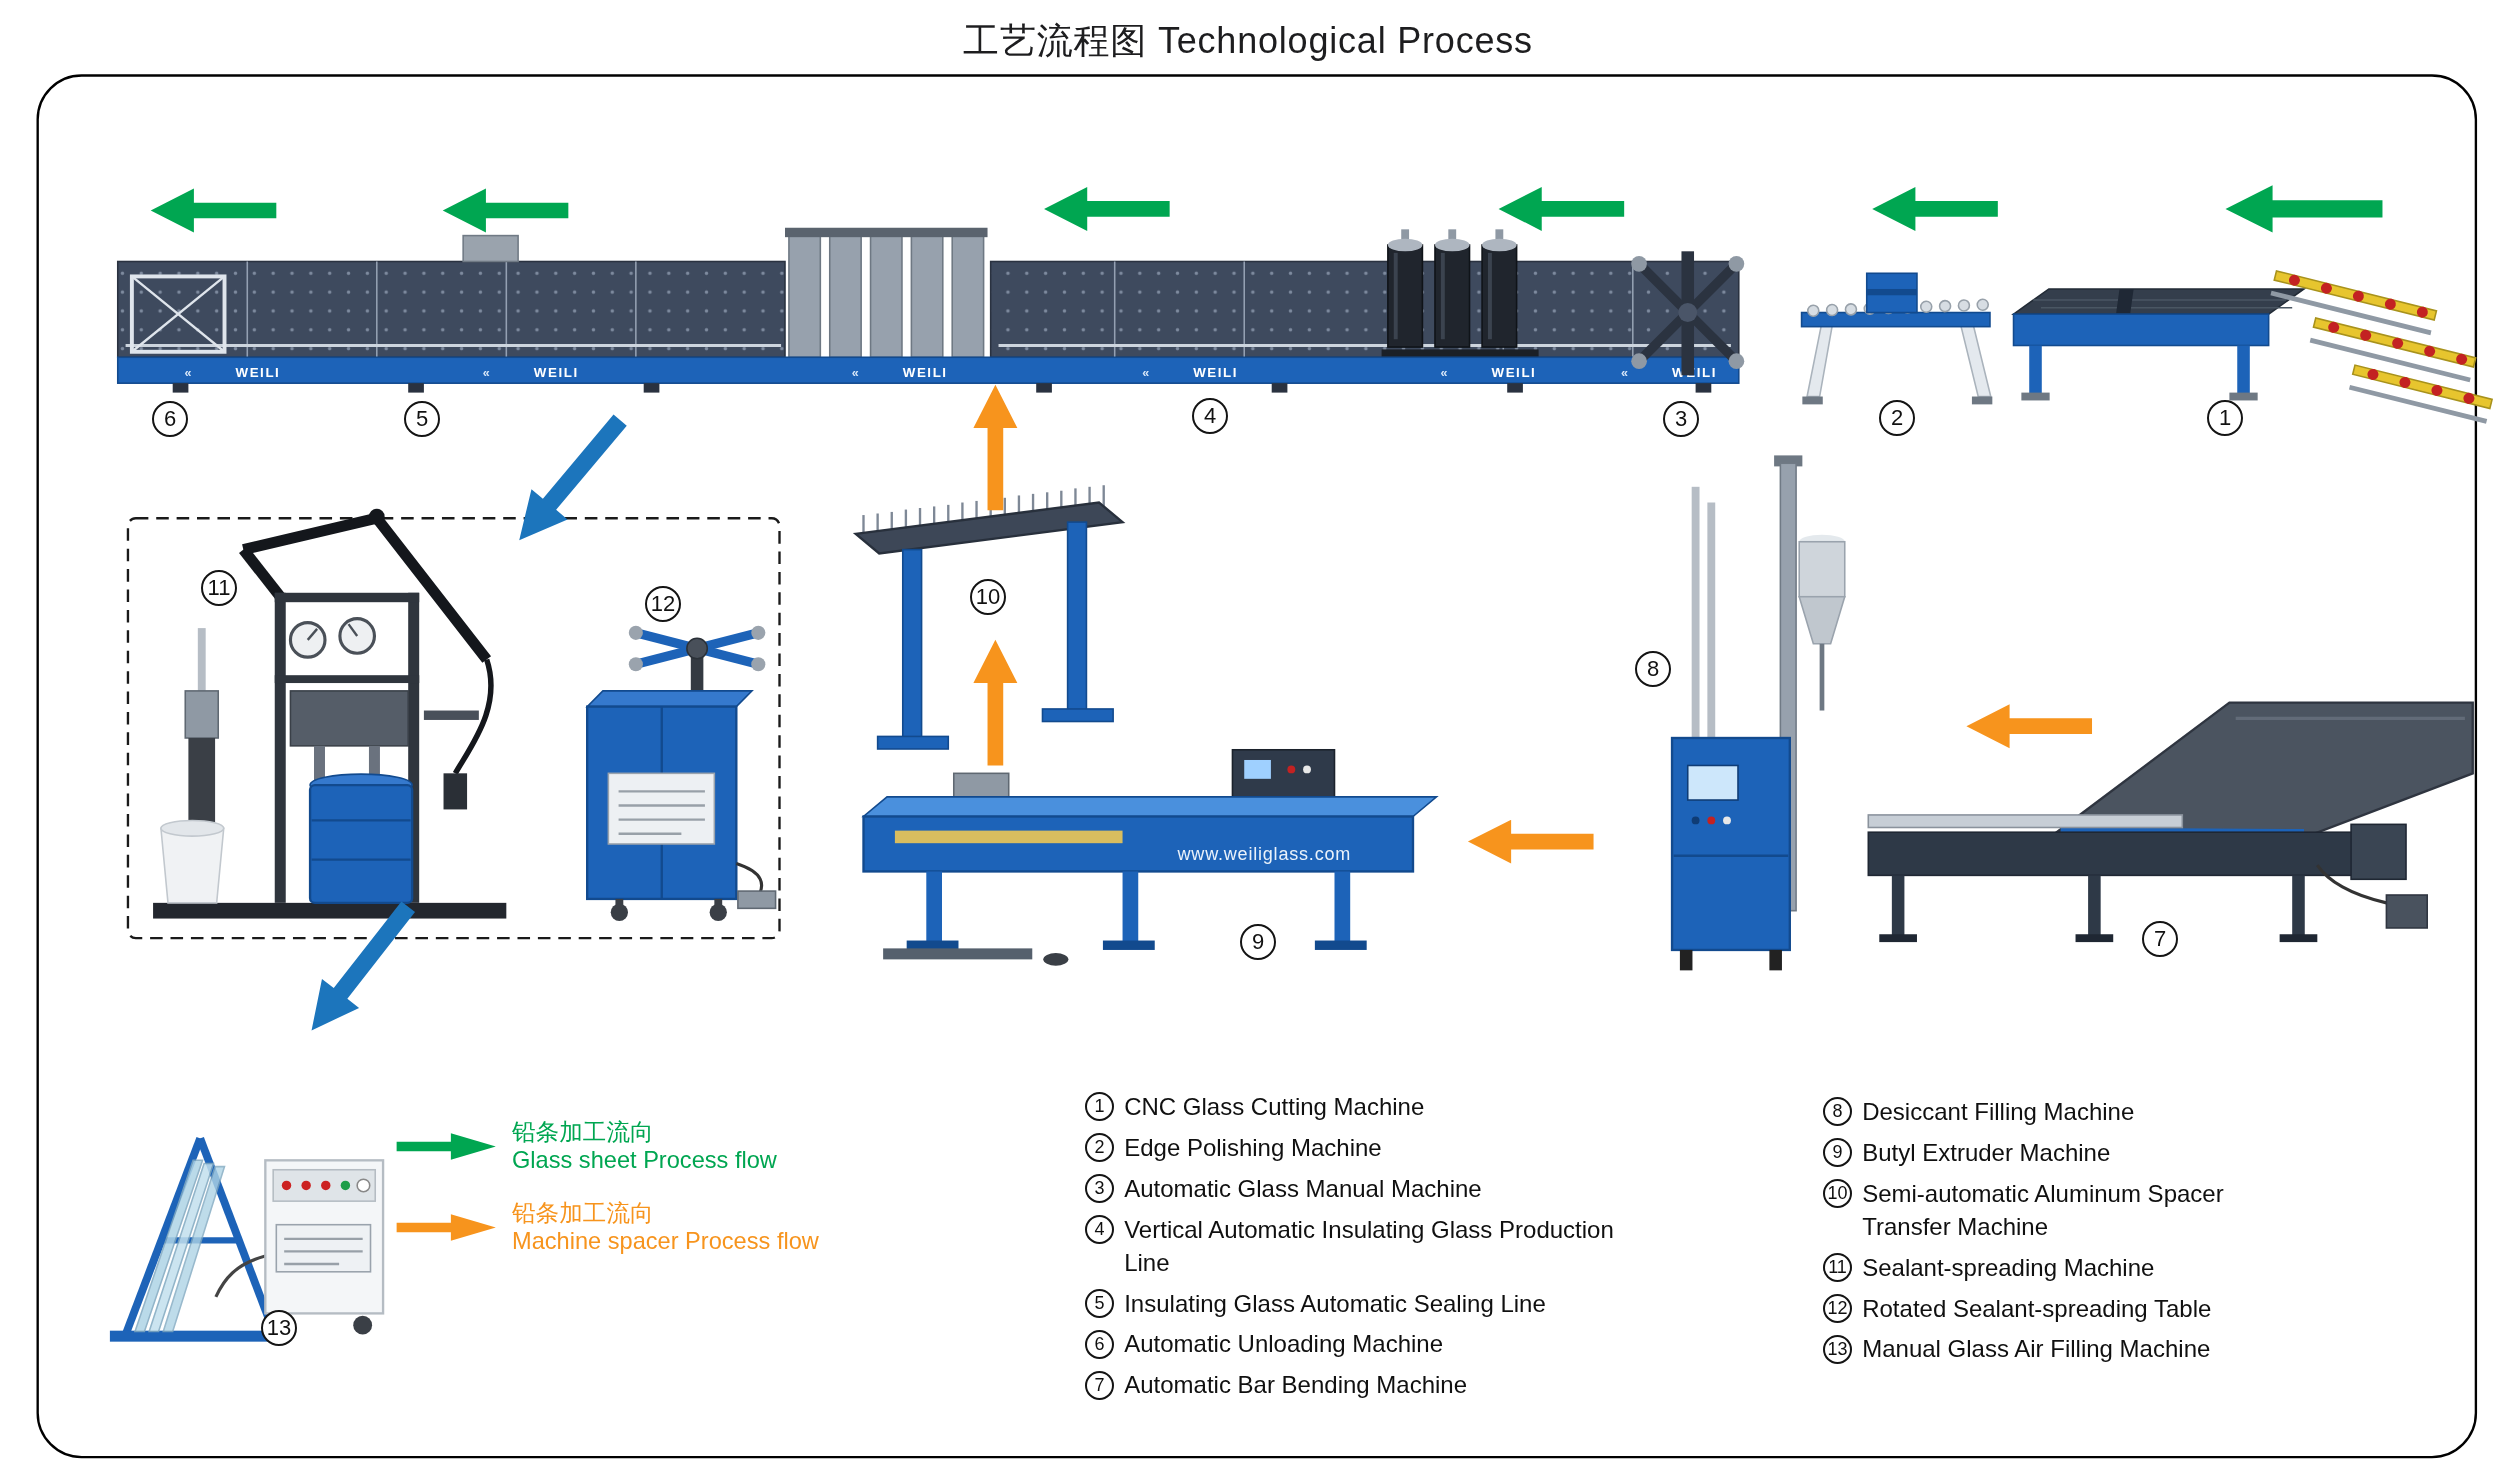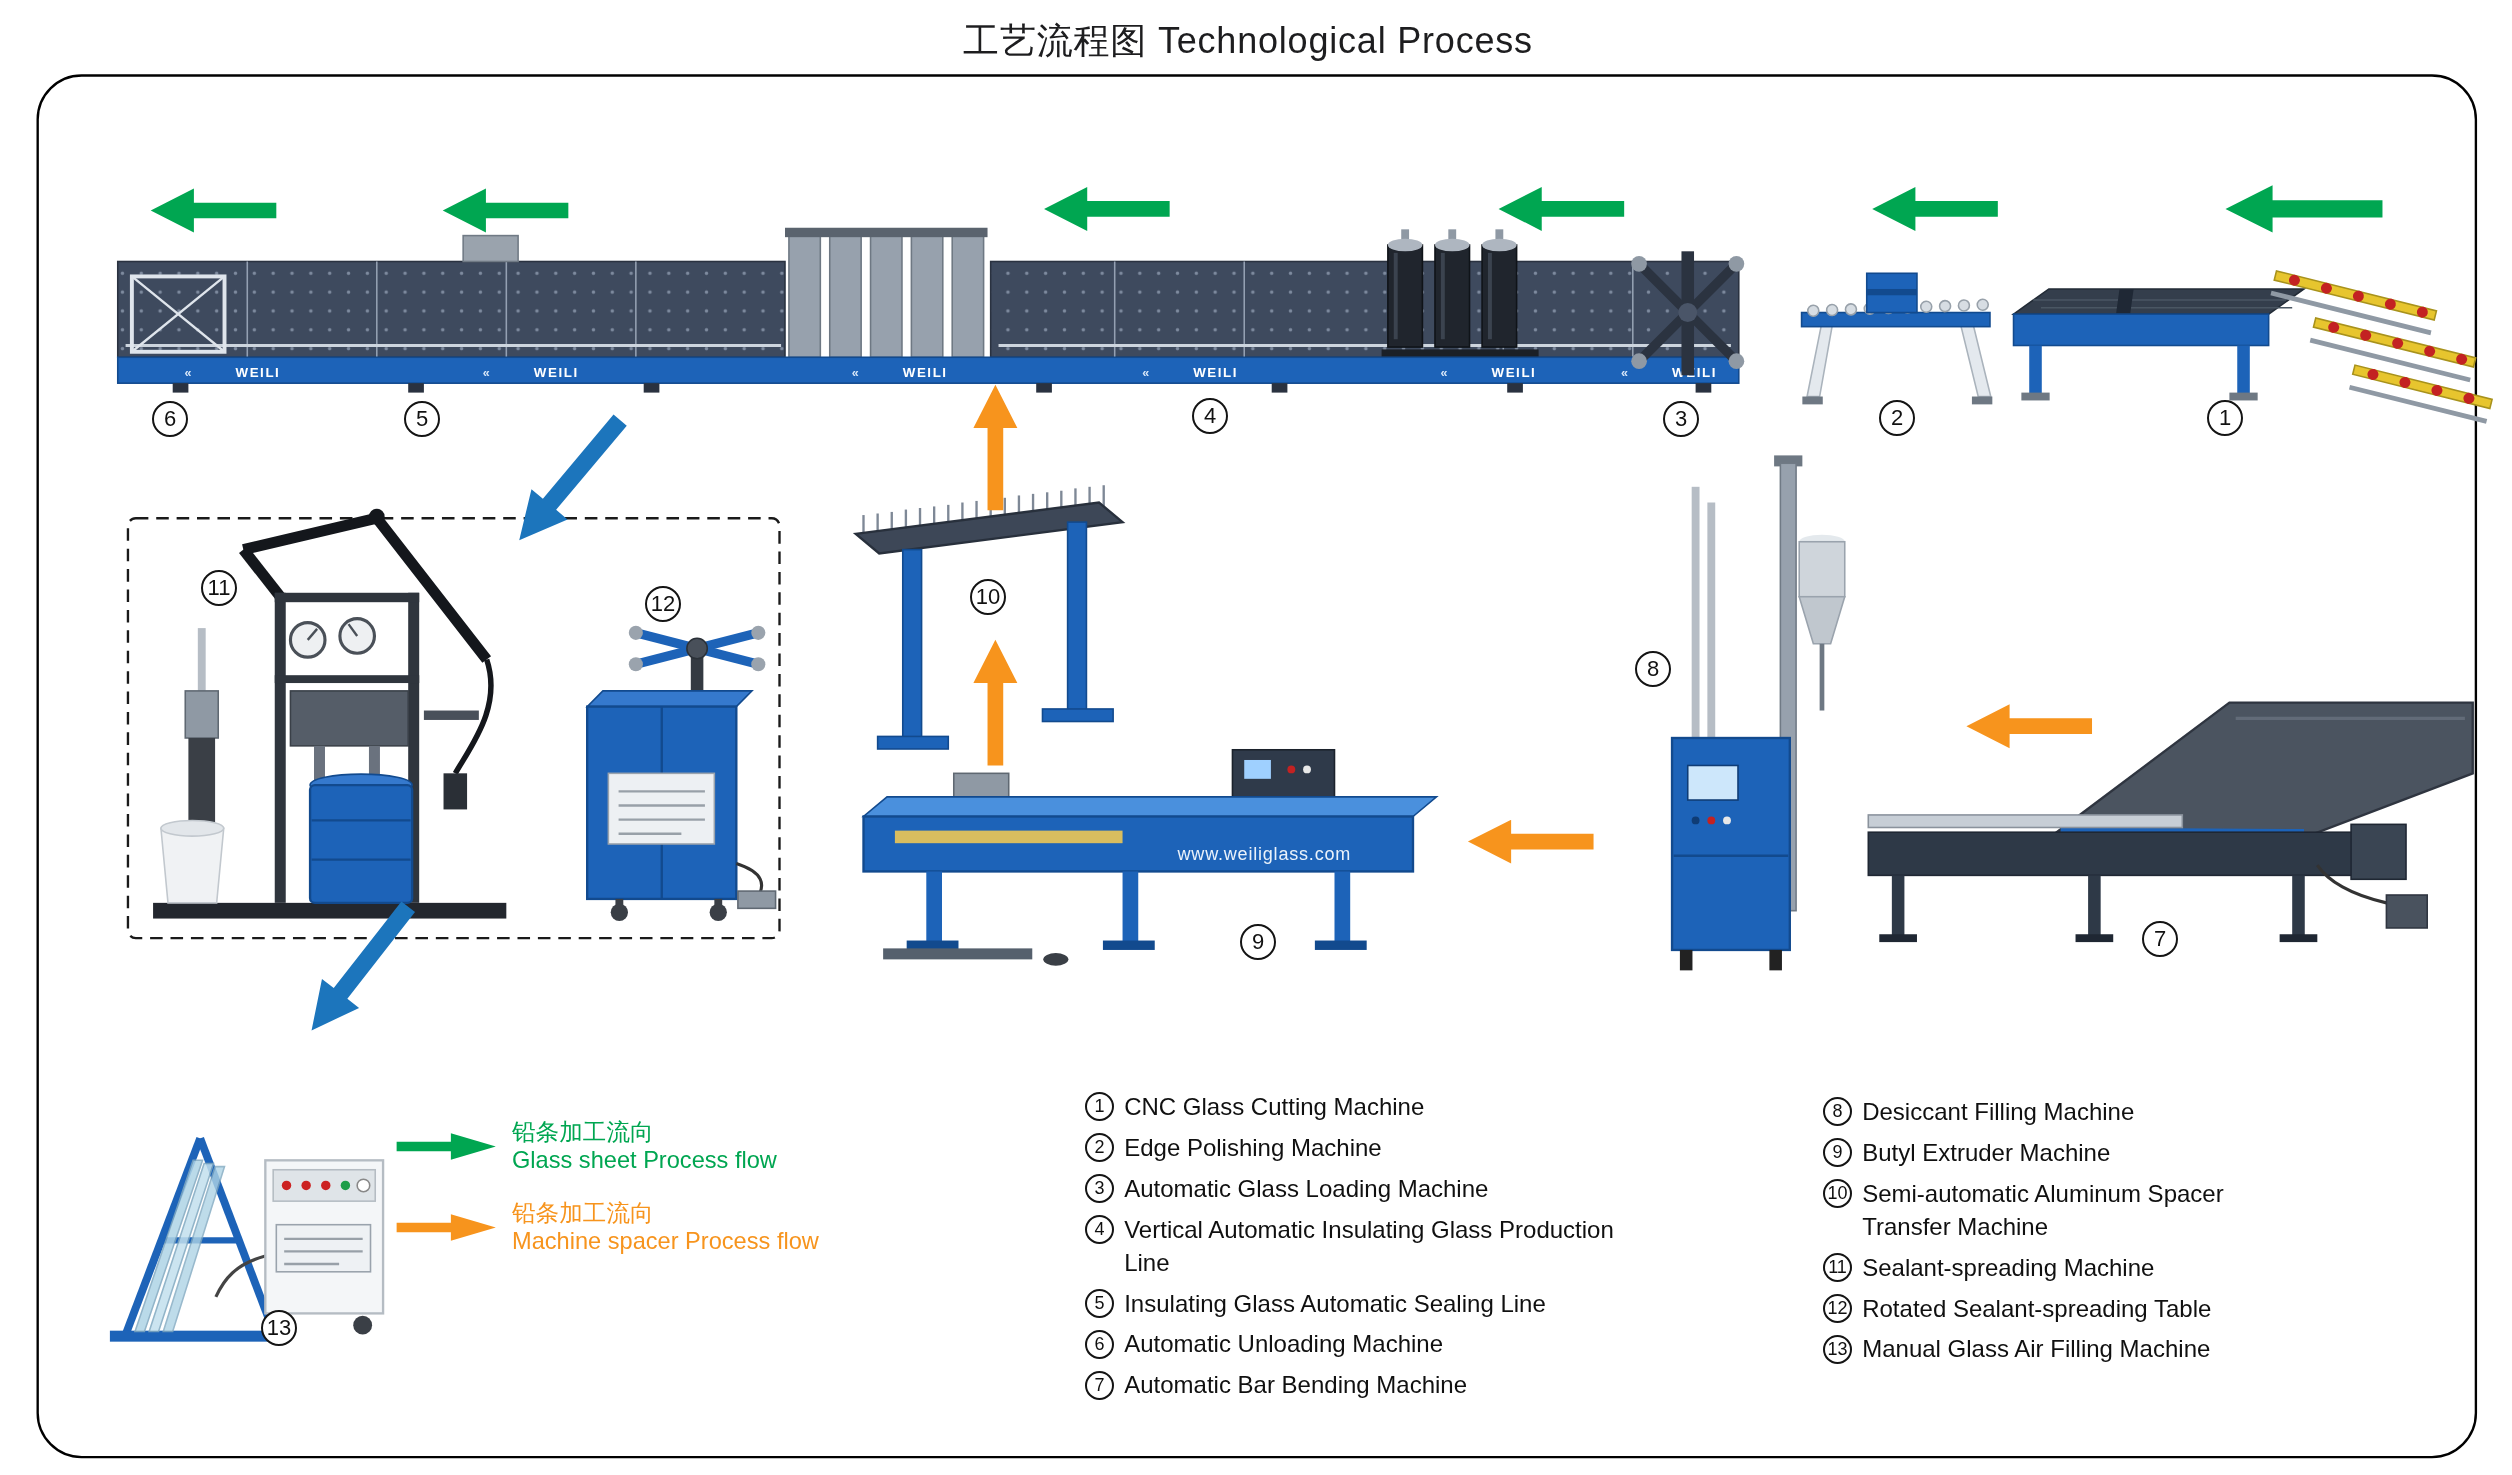--- a/index.html
+++ b/index.html
@@ -462,21 +462,21 @@
     <div class="legend-item">
       <span class="lnum">1</span>
       <span class="llabel">CNC Glass Cutting Machine</span>
     </div>
     <div class="legend-item">
       <span class="lnum">2</span>
       <span class="llabel">Edge Polishing Machine</span>
     </div>
     <div class="legend-item">
       <span class="lnum">3</span>
-      <span class="llabel">Automatic Glass Loading Machine</span>
+      <span class="llabel">Automatic Glass Manual Machine</span>
     </div>
     <div class="legend-item">
       <span class="lnum">4</span>
       <span class="llabel">Vertical Automatic Insulating Glass Production Line</span>
     </div>
     <div class="legend-item">
       <span class="lnum">5</span>
       <span class="llabel">Insulating Glass Automatic Sealing Line</span>
     </div>
     <div class="legend-item">

